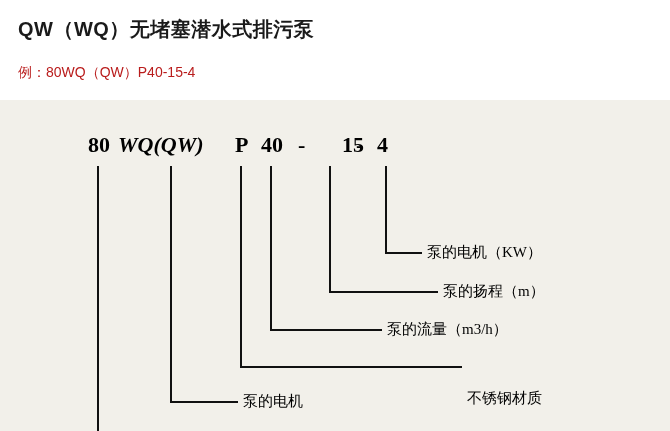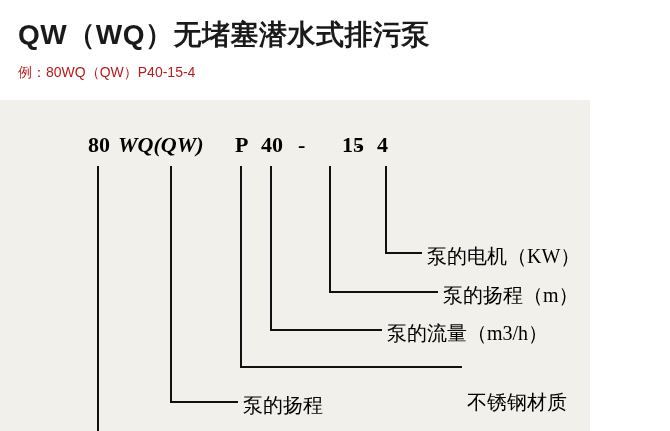--- a/index.html
+++ b/index.html
@@ -8,39 +8,39 @@
     position: relative;
     background: #ffffff;
     overflow: hidden;
     font-family: "Liberation Sans", sans-serif;
     color: #000;
   }
   .page-title {
     position: absolute;
     left: 18px;
     top: 16px;
-    font-size: 28px;
+    font-size: 20px;
     font-weight: bold;
     color: #1a1a1a;
     letter-spacing: 0.5px;
     font-family: "Liberation Sans", sans-serif;
   }
   .example-text {
     position: absolute;
     left: 18px;
     top: 64px;
     font-size: 14px;
     color: #b91c1c;
     font-family: "Liberation Sans", sans-serif;
   }
   .diagram-panel {
     position: absolute;
     left: 0;
     top: 100px;
-    width: 590px;
+    width: 670px;
     height: 331px;
     background: #f2f0ea;
   }
   .model-code span {
     position: absolute;
     top: 32px;
     font-family: "Liberation Serif", serif;
     font-weight: bold;
     font-size: 22px;
     color: #000;
@@ -74,21 +74,21 @@
 
   .hline-power    { left: 385px; top: 152px; width: 37px;  }
   .hline-head     { left: 329px; top: 191px; width: 109px; }
   .hline-flow     { left: 270px; top: 229px; width: 112px; }
   .hline-material { left: 240px; top: 266px; width: 222px; }
   .hline-type     { left: 170px; top: 301px; width: 68px;  }
 
   .diagram-label {
     position: absolute;
     font-family: "Liberation Serif", serif;
-    font-size: 20px;
+    font-size: 15px;
     color: #000;
     white-space: nowrap;
   }
   .label-power    { left: 427px; top: 143px; }
   .label-head     { left: 443px; top: 182px; }
   .label-flow     { left: 387px; top: 220px; }
   .label-material { left: 467px; top: 257px; margin-top: 32px; }
   .label-type     { left: 243px; top: 292px; }
 </style>
 </head>
@@ -120,15 +120,15 @@
   <div class="hline hline-power"></div>
   <div class="hline hline-head"></div>
   <div class="hline hline-flow"></div>
   <div class="hline hline-material"></div>
   <div class="hline hline-type"></div>
 
   <div class="diagram-label label-power">泵的电机（KW）</div>
   <div class="diagram-label label-head">泵的扬程（m）</div>
   <div class="diagram-label label-flow">泵的流量（m3/h）</div>
   <div class="diagram-label label-material">不锈钢材质</div>
-  <div class="diagram-label label-type">泵的扬程</div>
+  <div class="diagram-label label-type">泵的电机</div>
 
 </div>
 
 </body></html>

